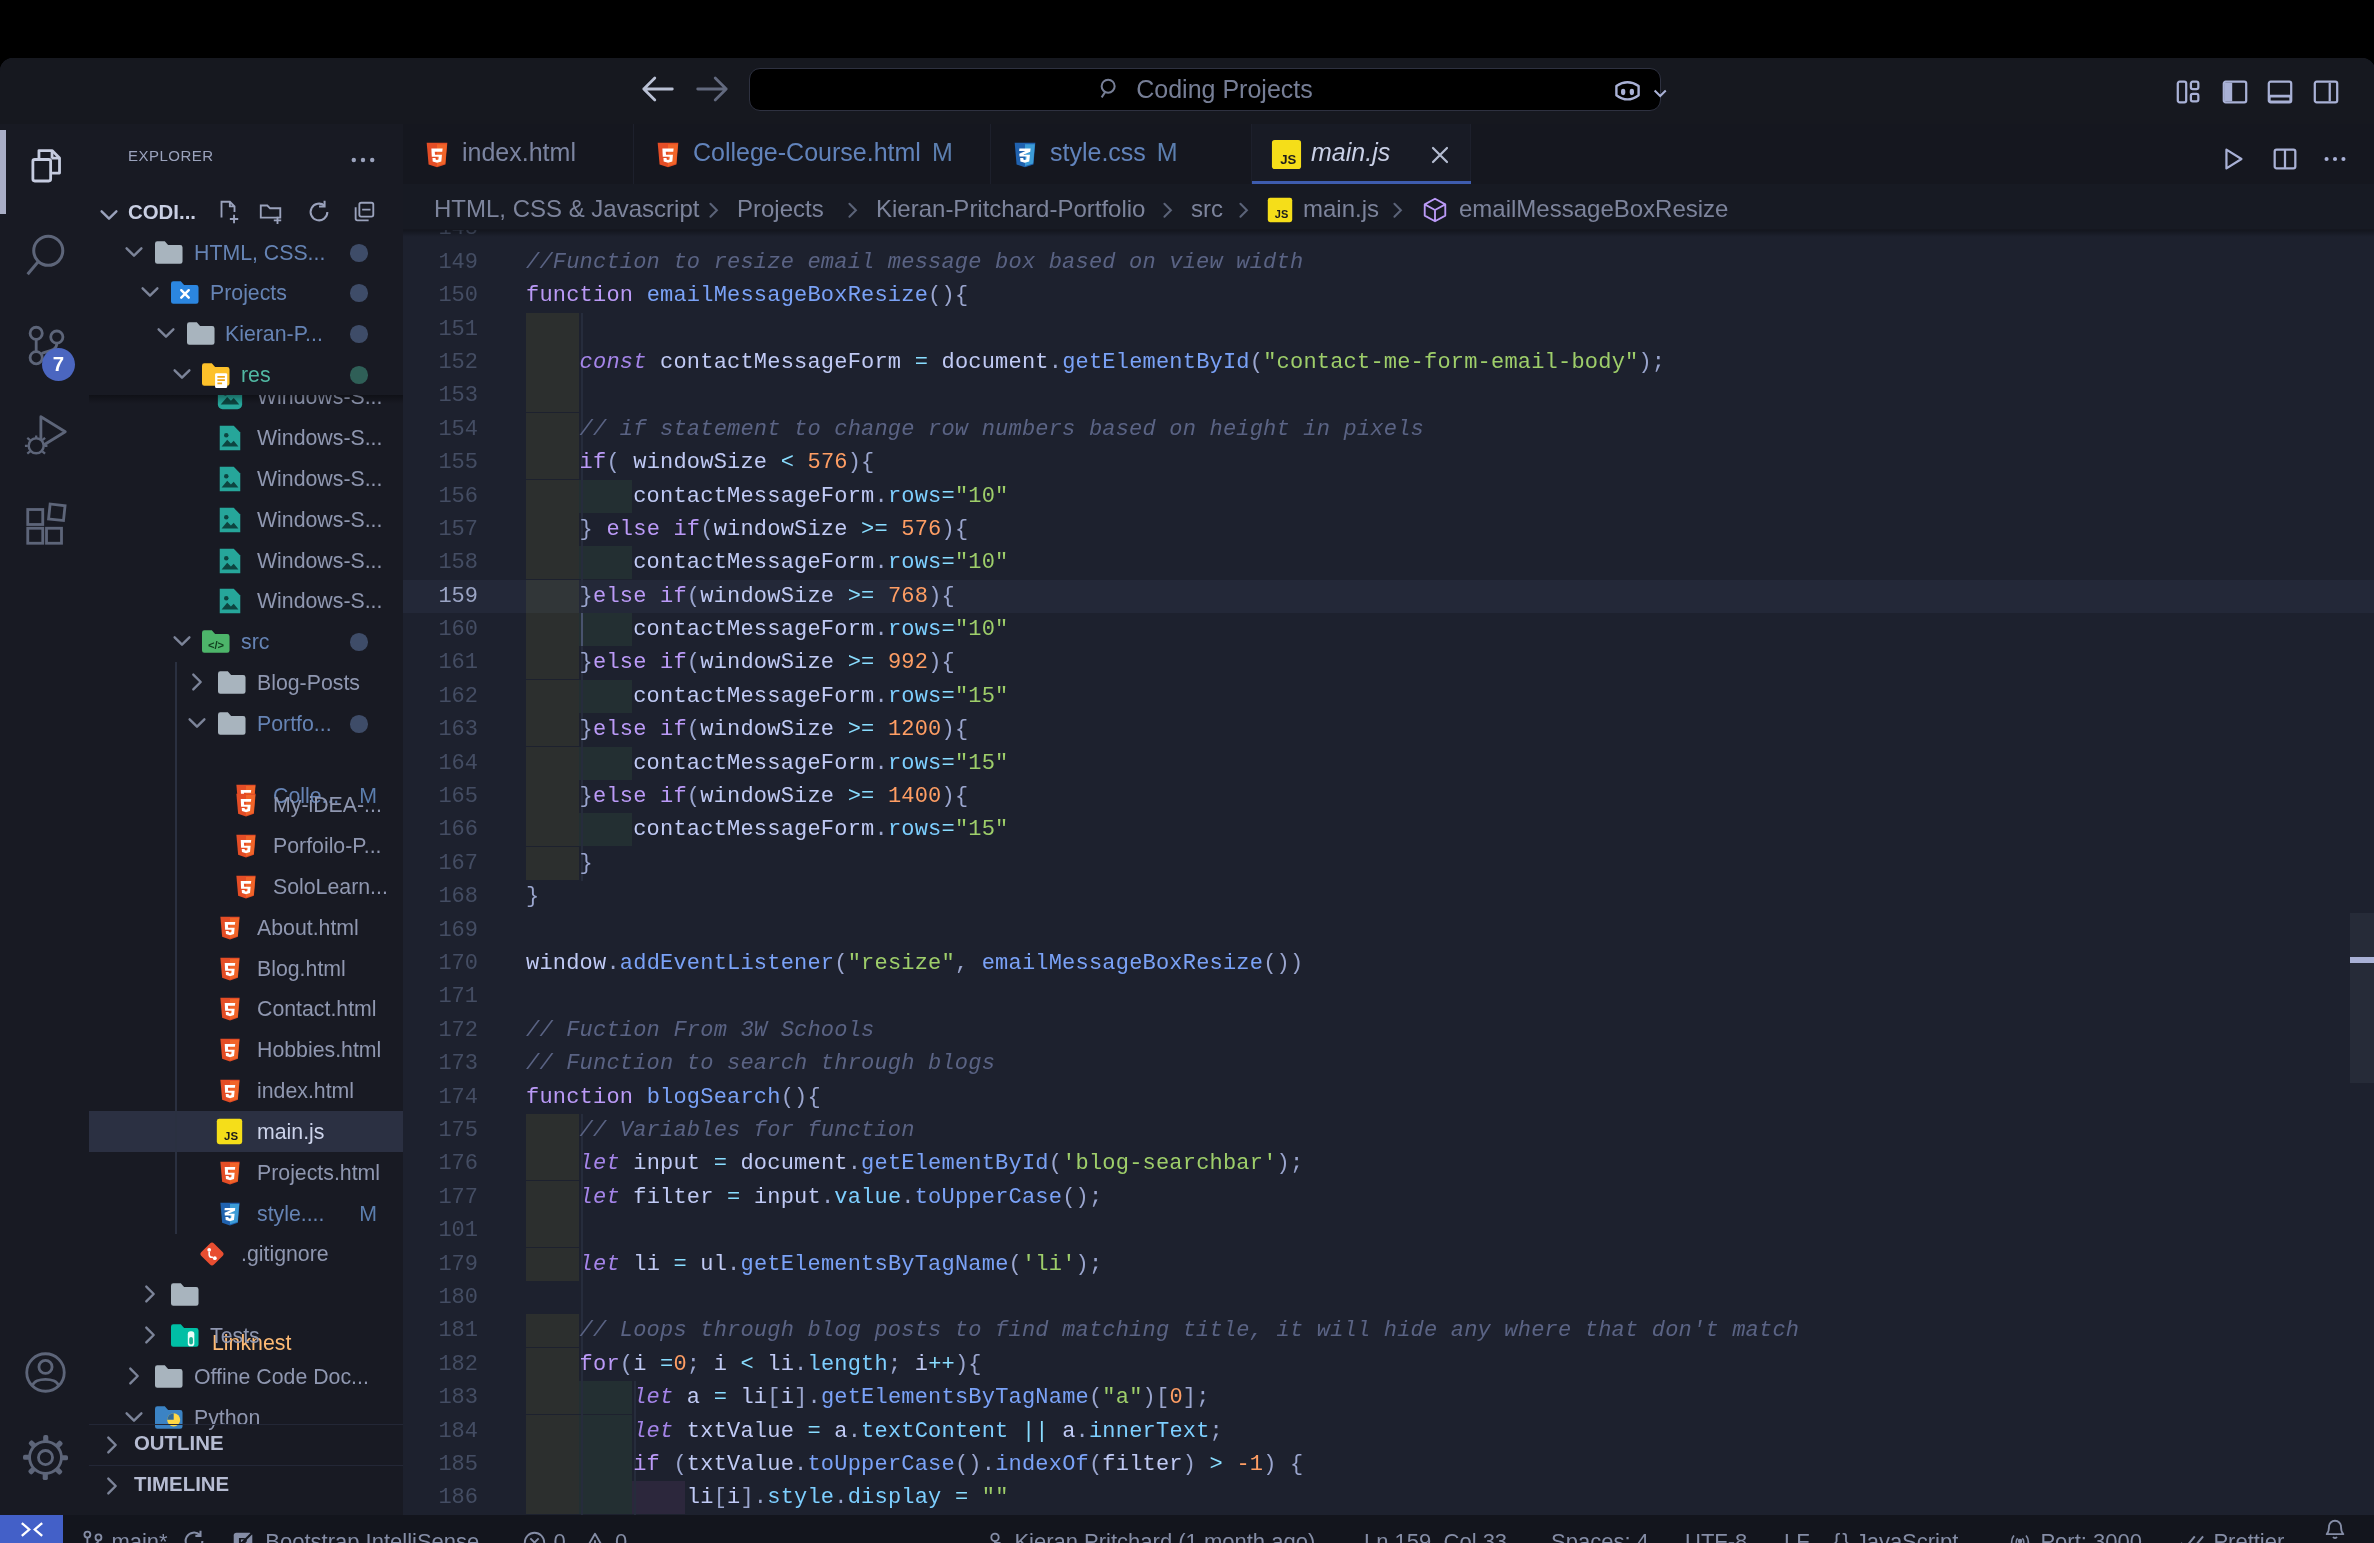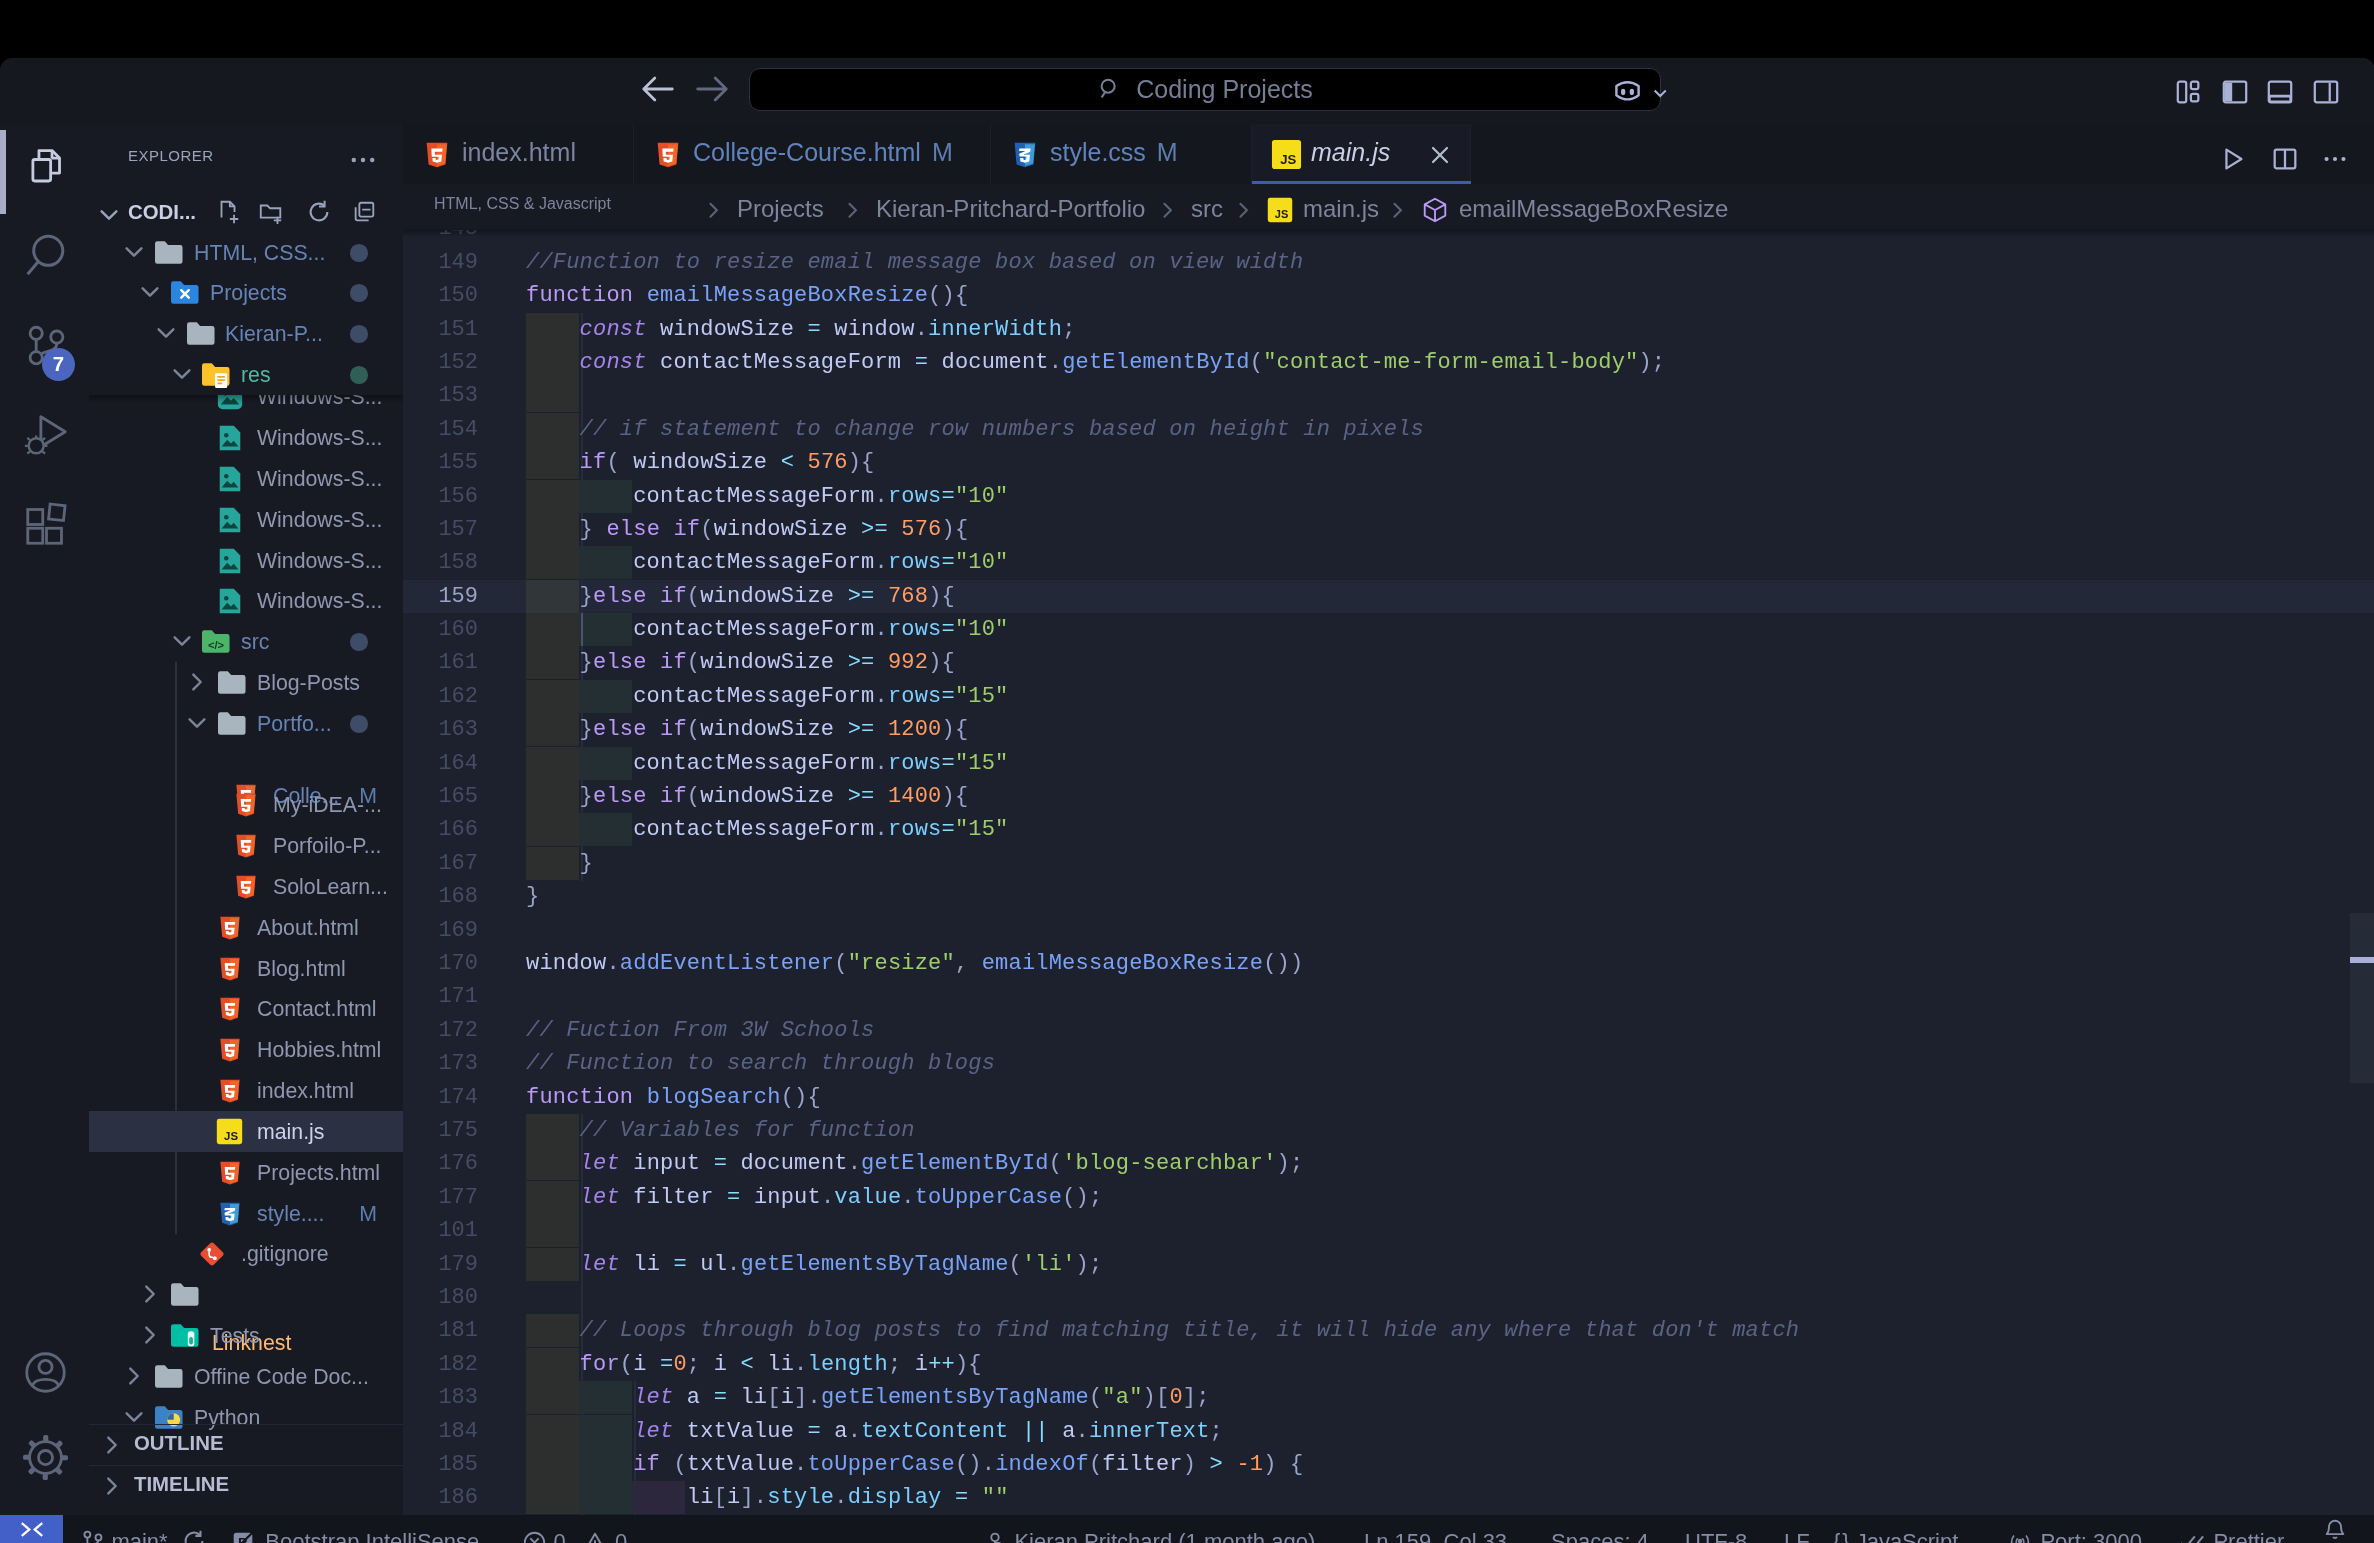--- a/index.html
+++ b/index.html
@@ -486,21 +486,21 @@
           <rect x="5" y="6" width="22" height="20" rx="2" stroke="#a9b1d6" stroke-width="2.4" fill="none"></rect>
           <path d="M16 6 V26" stroke="#a9b1d6" stroke-width="2.4"></path>
         </svg>
         <svg class="ic" style="left:1916px;top:19.5px" width="32" height="30" viewBox="0 0 34 32">
           <circle cx="8" cy="16" r="2.2" fill="#a9b1d6"></circle>
           <circle cx="17" cy="16" r="2.2" fill="#a9b1d6"></circle>
           <circle cx="26" cy="16" r="2.2" fill="#a9b1d6"></circle>
         </svg>
       </div>
     <div id="breadcrumbs">
-        <div class="abs" style="left:31px;top:11px;font-size:16px;color:#7d849c;white-space:nowrap;">HTML, CSS &amp; Javascript</div>
+        <div class="abs" style="left:31px;top:11px;font-size:24px;color:#7d849c;white-space:nowrap;">HTML, CSS &amp; Javascript</div>
         <svg class="ic" style="left:300px;top:16px" width="20.4" height="20.4" viewBox="0 0 22 22">
           <path d="M8 4 L15 11 L8 18" stroke="#5b6378" stroke-width="2.2" fill="none" stroke-linecap="round"></path>
         </svg>
         <div class="abs" style="left:334px;top:11px;font-size:24px;color:#7d849c;white-space:nowrap;">Projects</div>
         <svg class="ic" style="left:439px;top:16px" width="20.4" height="20.4" viewBox="0 0 22 22">
           <path d="M8 4 L15 11 L8 18" stroke="#5b6378" stroke-width="2.2" fill="none" stroke-linecap="round"></path>
         </svg>
         <div class="abs" style="left:473px;top:11px;font-size:24px;color:#7d849c;white-space:nowrap;">Kieran-Pritchard-Portfolio</div>
         <svg class="ic" style="left:754px;top:16px" width="20.4" height="20.4" viewBox="0 0 22 22">
           <path d="M8 4 L15 11 L8 18" stroke="#5b6378" stroke-width="2.2" fill="none" stroke-linecap="round"></path>
@@ -566,21 +566,20 @@
         <div class="abs" style="left:178px;top:83px;width:1.9px;height:568px;background:#262c3c;"></div>
         <div class="abs" style="left:178px;top:383px;width:1.9px;height:33px;background:#49536e;"></div>
         <div class="abs" style="left:178px;top:884px;width:1.9px;height:401px;background:#262c3c;"></div>
         <div class="abs" style="left:231px;top:1151px;width:1.9px;height:134px;background:#262c3c;"></div>
         <div class="ln" style="top:-17.6px;color:#444d63">148</div>
         <div class="ln" style="top:16px;color:#444d63">149</div>
         <div class="cl" style="top:16px"><span class="c">//Function to resize email message box based on view width</span></div>
         <div class="ln" style="top:49px;color:#444d63">150</div>
         <div class="cl" style="top:49px"><span class="k">function</span> <span class="f">emailMessageBoxResize</span><span class="p">(){</span></div>
         <div class="ln" style="top:83px;color:#444d63">151</div>
-        <div class="cl" style="top:83px">    <span class="ki">const</span> <span class="v">windowSize</span> <span class="o">=</span> <span class="v">window</span><span class="p">.</span><span class="pr">innerWidth</span><span class="p">;</span></div>
         <div class="ln" style="top:116px;color:#444d63">152</div>
         <div class="cl" style="top:116px">    <span class="ki">const</span> <span class="v">contactMessageForm</span> <span class="o">=</span> <span class="v">document</span><span class="p">.</span><span class="f">getElementById</span><span class="p">(</span><span class="s">"contact-me-form-email-body"</span><span class="p">);</span></div>
         <div class="ln" style="top:149px;color:#444d63">153</div>
         <div class="ln" style="top:183px;color:#444d63">154</div>
         <div class="cl" style="top:183px">    <span class="c">// if statement to change row numbers based on height in pixels</span></div>
         <div class="ln" style="top:216px;color:#444d63">155</div>
         <div class="cl" style="top:216px">    <span class="k">if</span><span class="p">(</span> <span class="v">windowSize</span> <span class="o">&lt;</span> <span class="n">576</span><span class="p">){</span></div>
         <div class="ln" style="top:250px;color:#444d63">156</div>
         <div class="cl" style="top:250px">        <span class="v">contactMessageForm</span><span class="p">.</span><span class="pr">rows</span><span class="o">=</span><span class="s">"10"</span></div>
         <div class="ln" style="top:283px;color:#444d63">157</div>

